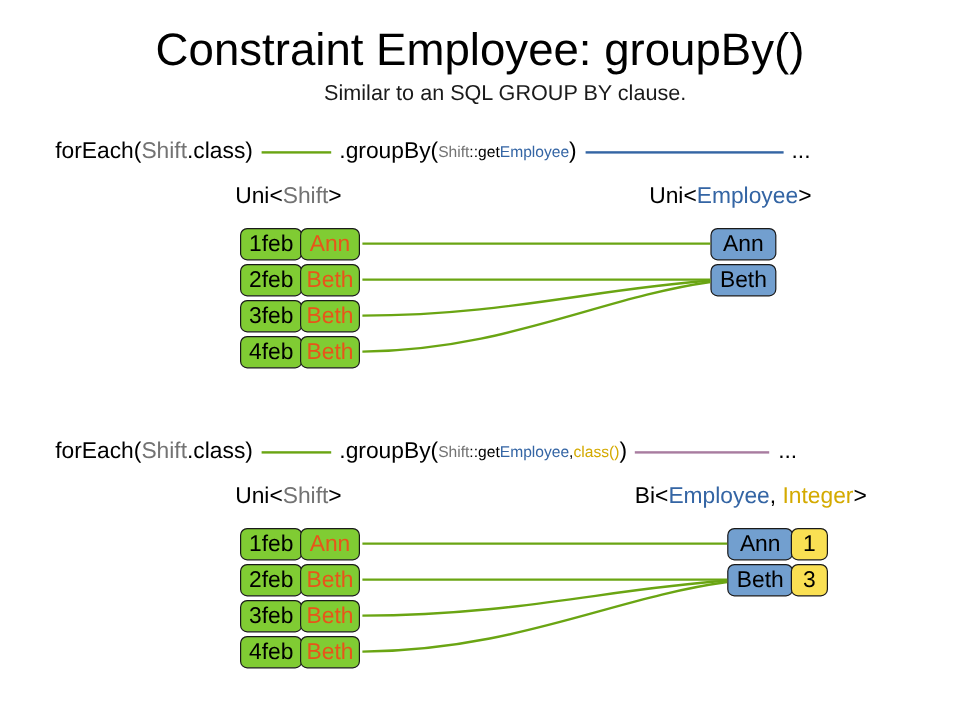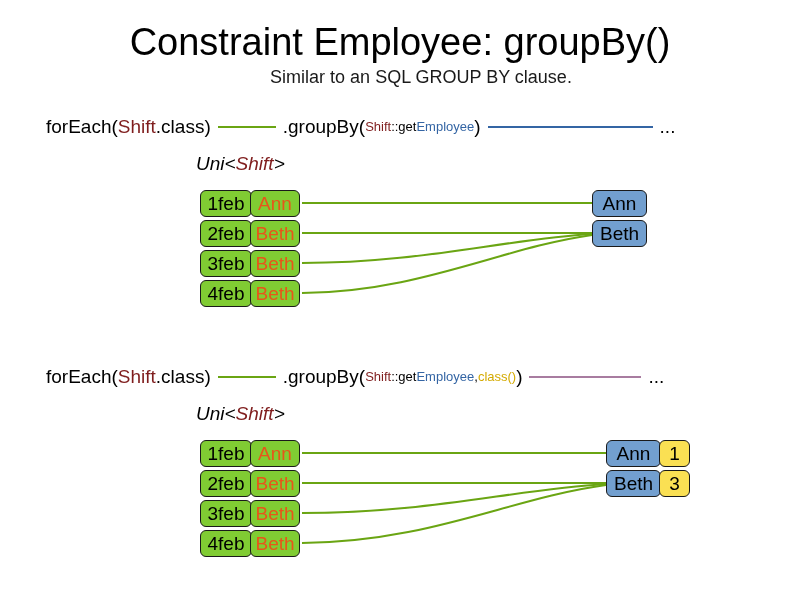--- a/index.html
+++ b/index.html
@@ -55,21 +55,21 @@
     display: flex;
     align-items: center;
     font-size: 19px;
     line-height: 26px;
     white-space: nowrap;
   }
   .codeline .small {
     font-size: 13px;
   }
   .tok-black  { color: #000000; }
-  .tok-green  { color: #7f1d1d; }
+  .tok-green  { color: #737373; }
   .tok-blue   { color: #3465a4; }
   .tok-gold   { color: #d4aa00; }
 
   .conn {
     display: inline-block;
     height: 0;
     border-top-width: 2px;
     border-top-style: solid;
     margin: 0 7px;
     vertical-align: middle;
@@ -83,21 +83,20 @@
     color: #000;
   }
 
   
   .typelabel {
     position: absolute;
     font-size: 19px;
     line-height: 24px;
     white-space: nowrap;
     color: #000;
-    font-style: italic;
   }
 
   
   .tuple {
     position: absolute;
     display: flex;
     height: 27px;
   }
   .cell {
     box-sizing: border-box;
@@ -147,20 +146,23 @@
       <span class="tok-blue small">Employee</span>
       <span class="tok-black">)</span>
     <span class="conn conn-blue" style="width:165px;"></span>
     <span class="ellipsis">...</span>
   </div>
 
   <div class="typelabel" style="left:196px; top:152px;">
     <span class="tok-black">Uni&lt;</span><span class="tok-green">Shift</span><span class="tok-black">&gt;</span>
   </div>
 
+  <div class="typelabel" style="left:541px; top:152px;">
+    <span class="tok-black">Uni&lt;</span><span class="tok-blue">Employee</span><span class="tok-black">&gt;</span>
+  </div>
 
   <div class="tuple" style="left:200px; top:190px;">
     <div class="cell cell-green txt-black" style="width:52px;">1feb</div>
     <div class="cell cell-green txt-orange" style="width:50px;">Ann</div>
   </div>
   <div class="tuple" style="left:200px; top:220px;">
     <div class="cell cell-green txt-black" style="width:52px;">2feb</div>
     <div class="cell cell-green txt-orange" style="width:50px;">Beth</div>
   </div>
   <div class="tuple" style="left:200px; top:250px;">
@@ -192,20 +194,23 @@
       <span class="tok-gold small">class()</span>
       <span class="tok-black">)</span>
     <span class="conn conn-purple" style="width:112px;"></span>
     <span class="ellipsis">...</span>
   </div>
 
   <div class="typelabel" style="left:196px; top:402px;">
     <span class="tok-black">Uni&lt;</span><span class="tok-green">Shift</span><span class="tok-black">&gt;</span>
   </div>
 
+  <div class="typelabel" style="left:529px; top:402px;">
+    <span class="tok-black">Bi&lt;</span><span class="tok-blue">Employee</span><span class="tok-black">, </span><span class="tok-gold">Integer</span><span class="tok-black">&gt;</span>
+  </div>
 
   <div class="tuple" style="left:200px; top:440px;">
     <div class="cell cell-green txt-black" style="width:52px;">1feb</div>
     <div class="cell cell-green txt-orange" style="width:50px;">Ann</div>
   </div>
   <div class="tuple" style="left:200px; top:470px;">
     <div class="cell cell-green txt-black" style="width:52px;">2feb</div>
     <div class="cell cell-green txt-orange" style="width:50px;">Beth</div>
   </div>
   <div class="tuple" style="left:200px; top:500px;">

